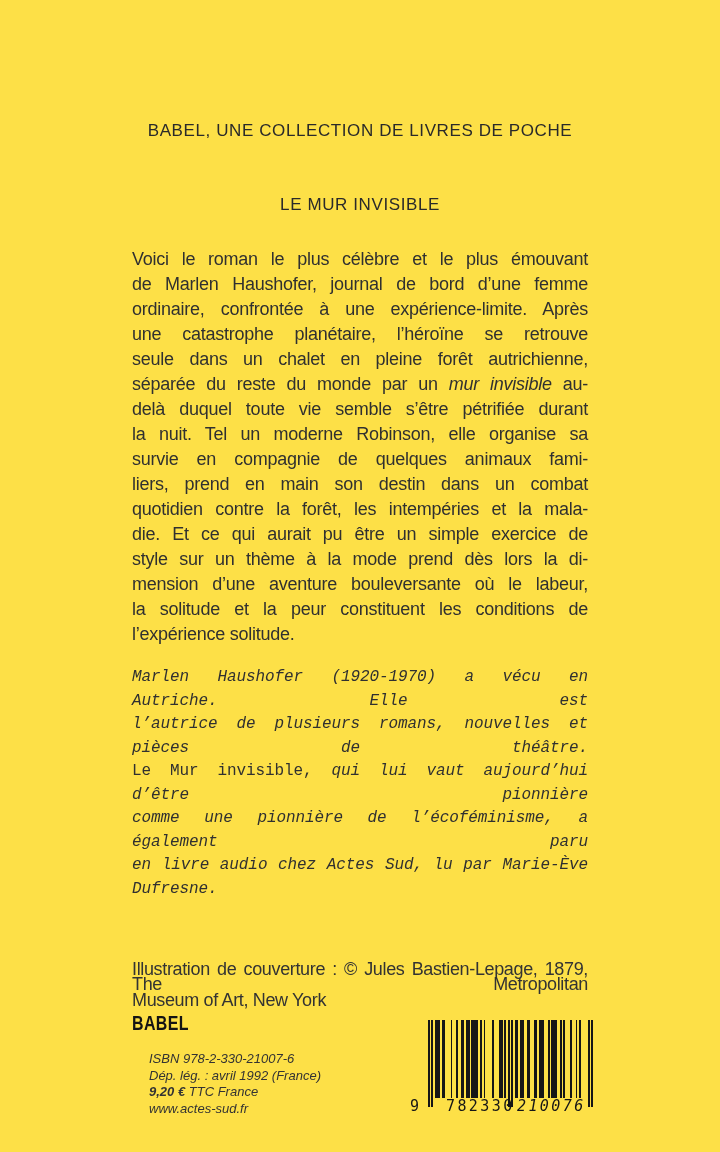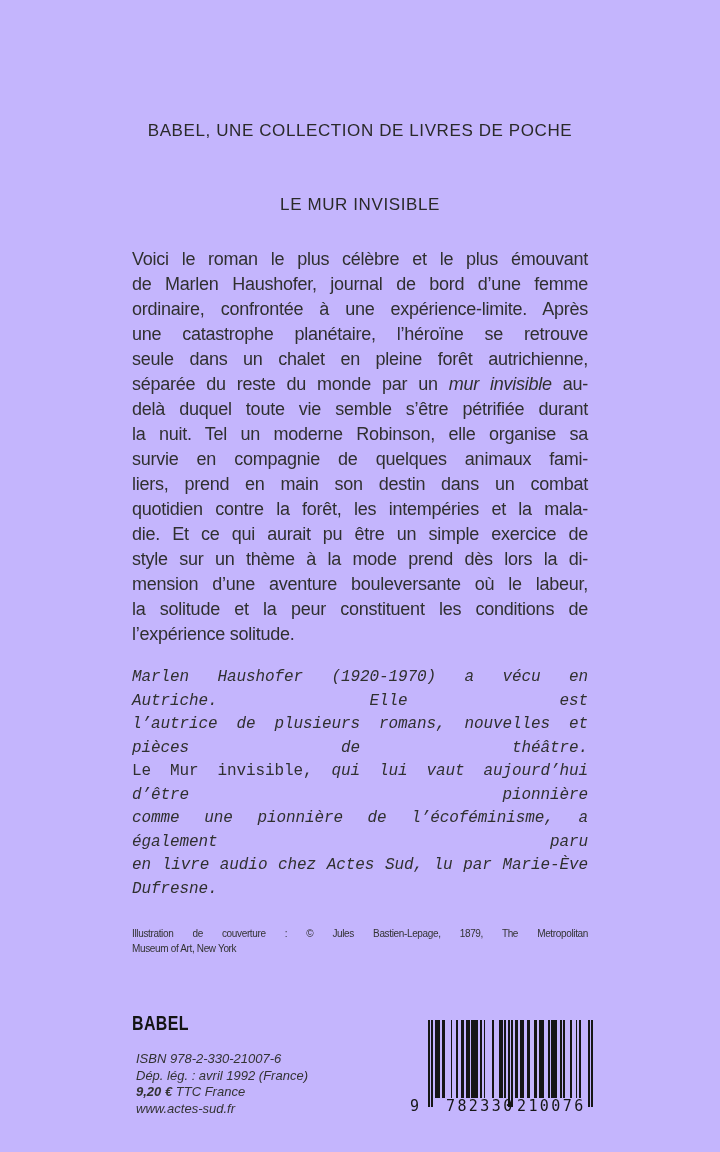--- a/index.html
+++ b/index.html
@@ -1,19 +1,19 @@
 <!DOCTYPE html>
 <html><head>
 <meta charset="utf-8">
 <style>
   html, body { margin: 0; padding: 0; background: #e8e8e8; }
   #page {
     position: relative;
     width: 720px; height: 1152px;
-    background: #c4b5fd;
+    background: #fde047;
     overflow: hidden;
     font-family: "Liberation Sans", sans-serif;
     color: #2f2f2f;
   }
   .abs { position: absolute; }
 
   
   .caps-heading {
     left: 110px; width: 500px;
     text-align: center;
@@ -40,27 +40,27 @@
   }
   #author-note {
     top: 666px;
     font-size: 16px; line-height: 23.5px;
     letter-spacing: -0.1px;
     font-style: italic;
     color: #303030;
     font-family: Liberation Mono, monospace;
   }
   #cover-credit {
-    top: 926px;
-    font-size: 10px; line-height: 15.3px;
+    top: 962px;
+    font-size: 18px; line-height: 15.3px;
     letter-spacing: -0.35px;
     color: #333333;
   }
   #legal-block {
-    top: 1051px; left: 136px; width: 300px;
+    top: 1051px; left: 149px; width: 300px;
     font-size: 13px; line-height: 16.6px;
     font-style: italic;
     color: #333333;
   }
   #legal-block .line { text-align: left; text-align-last: left; }
 
   .seg-italic { font-style: italic; }
   .seg-roman  { font-style: normal; }
   .seg-bold   { font-weight: bold; margin-top: 46px; }
 
@@ -81,21 +81,21 @@
     position: absolute;
     top: 77px;
     font-family: "DejaVu Sans Mono", monospace;
     font-size: 15px;
     letter-spacing: 2.4px;
     color: #161616;
     white-space: nowrap;
   }
   #bc-d1 { left: 0px; }
   #bc-d2 { left: 36px; }
-  #bc-d3 { left: 107px; }
+  #bc-d3 { left: 107px; font-style: italic; }
 </style>
 </head>
 <body>
 
 <div id="page">
 
   <div class="abs caps-heading" style="top:121px">BABEL, UNE COLLECTION DE LIVRES DE POCHE</div>
 
   <div class="abs caps-heading" style="top:195px">LE MUR INVISIBLE</div>
 

